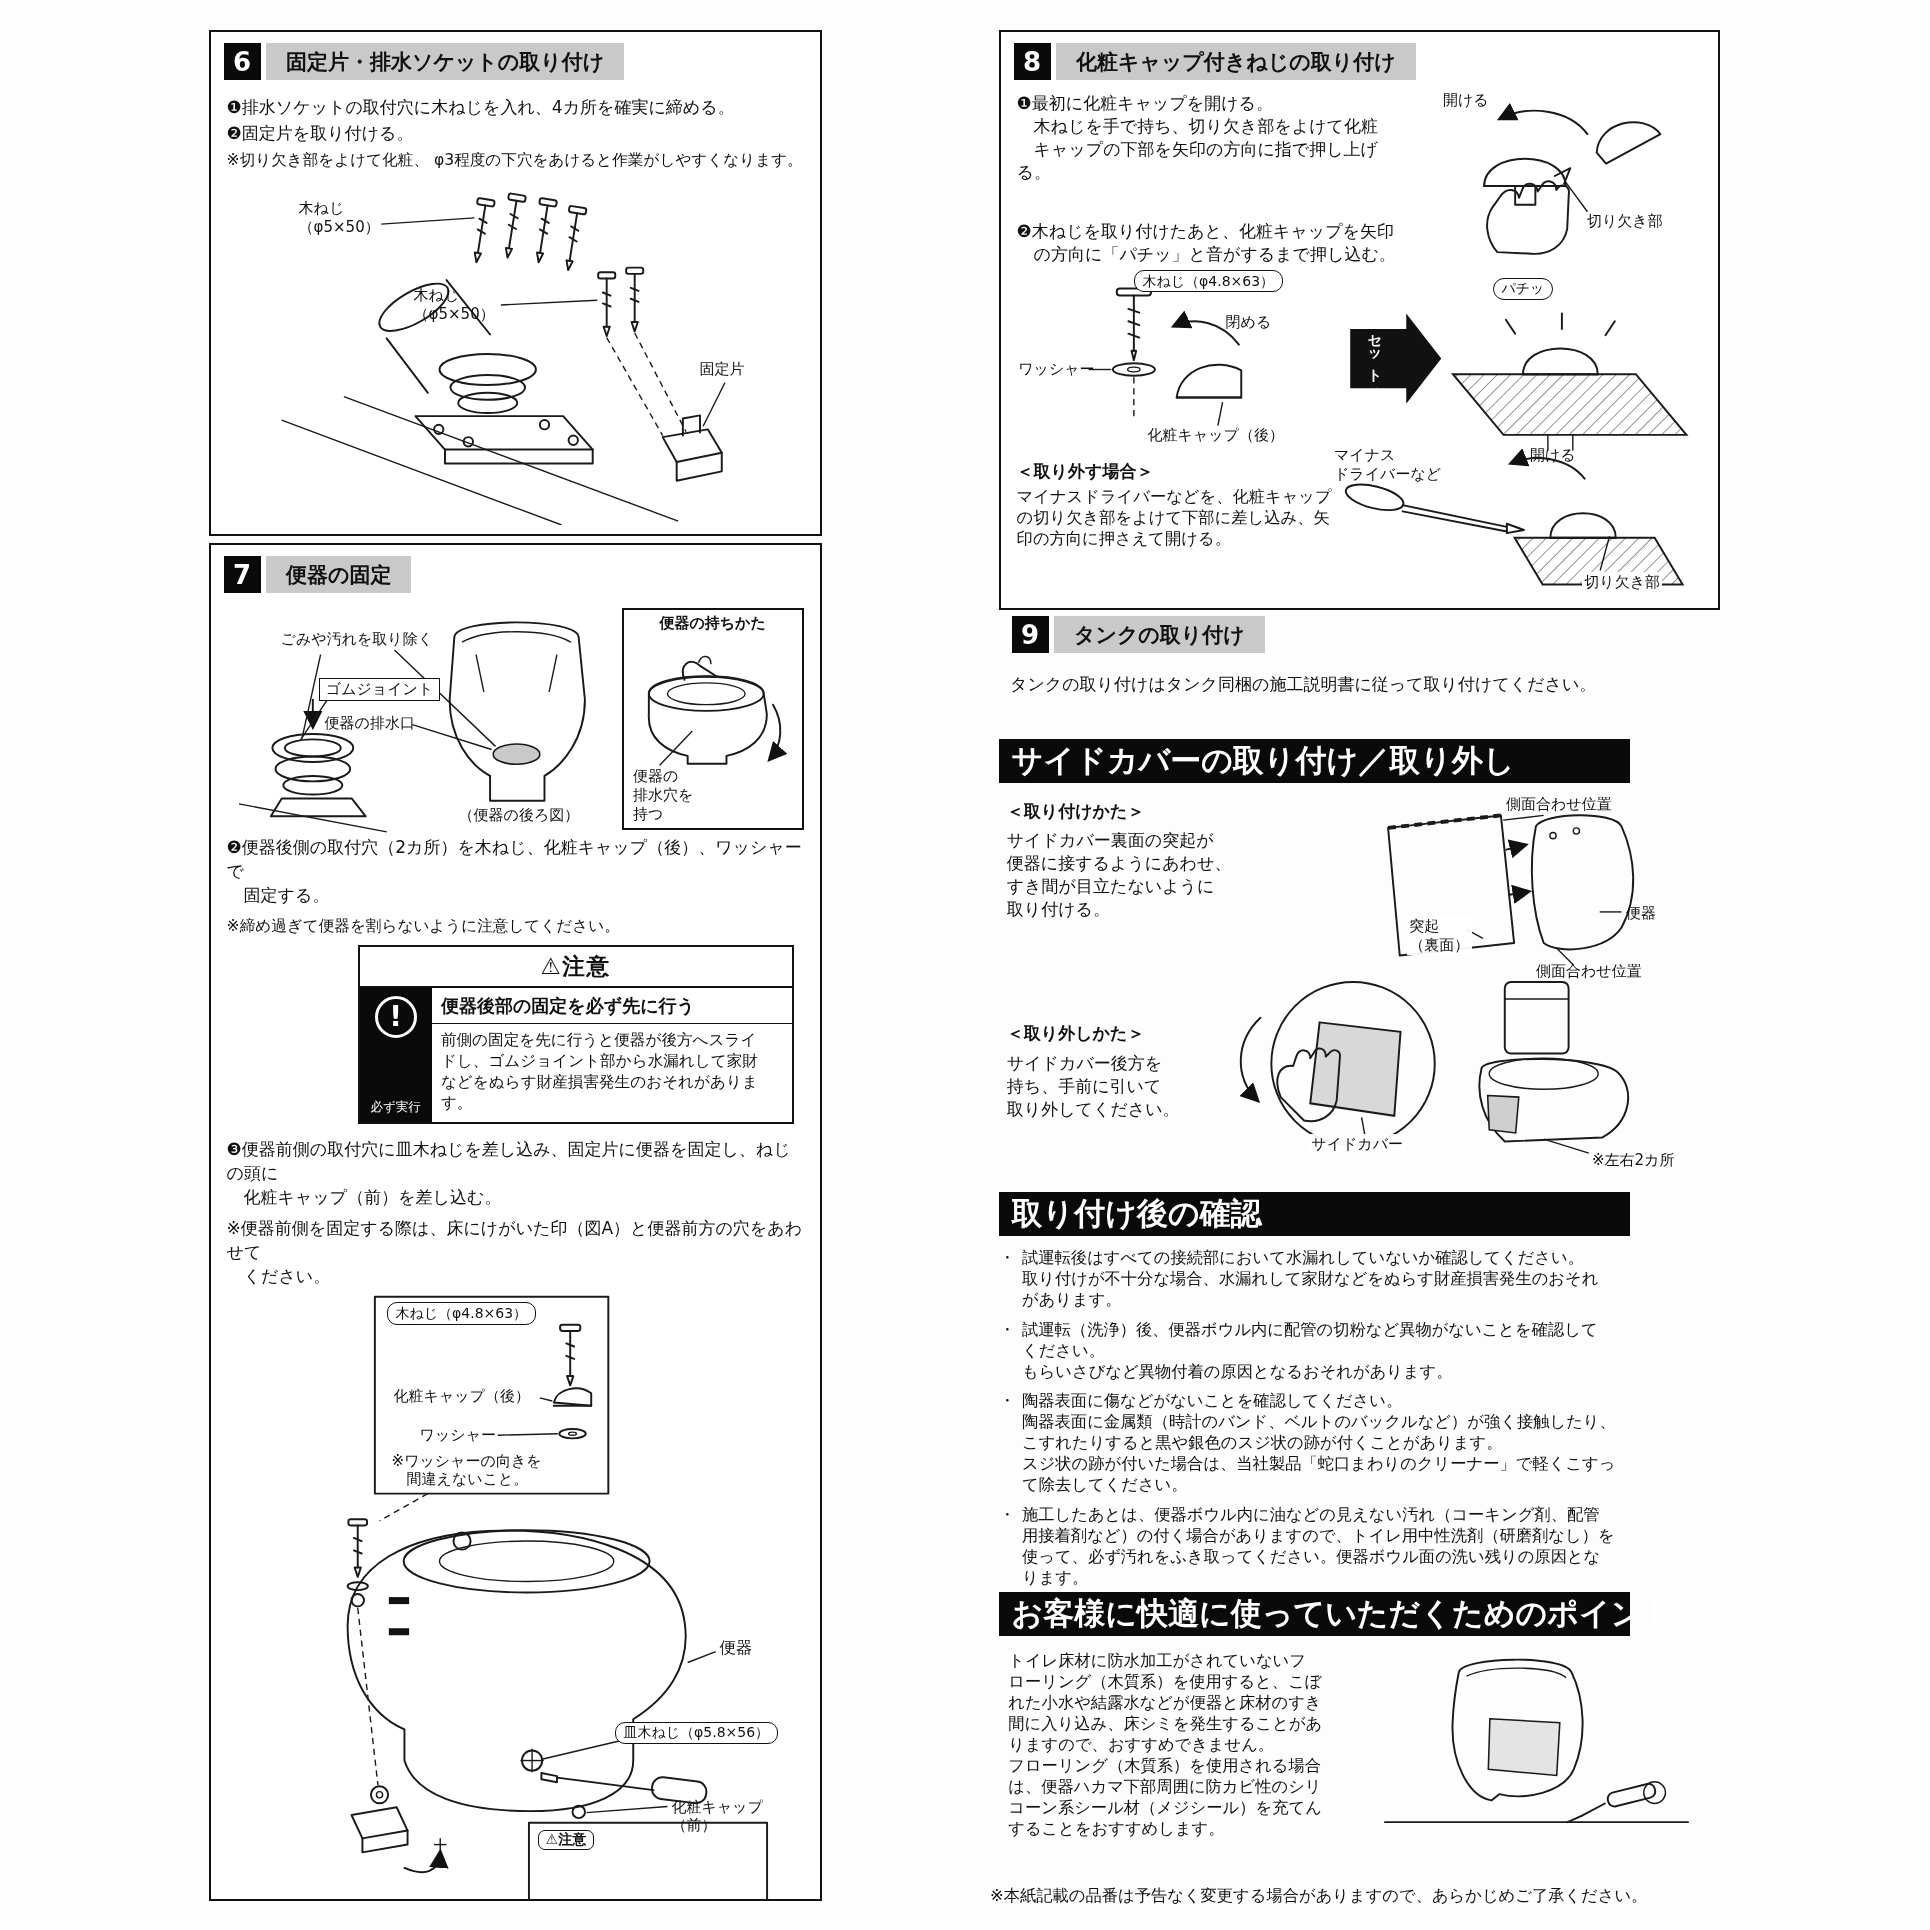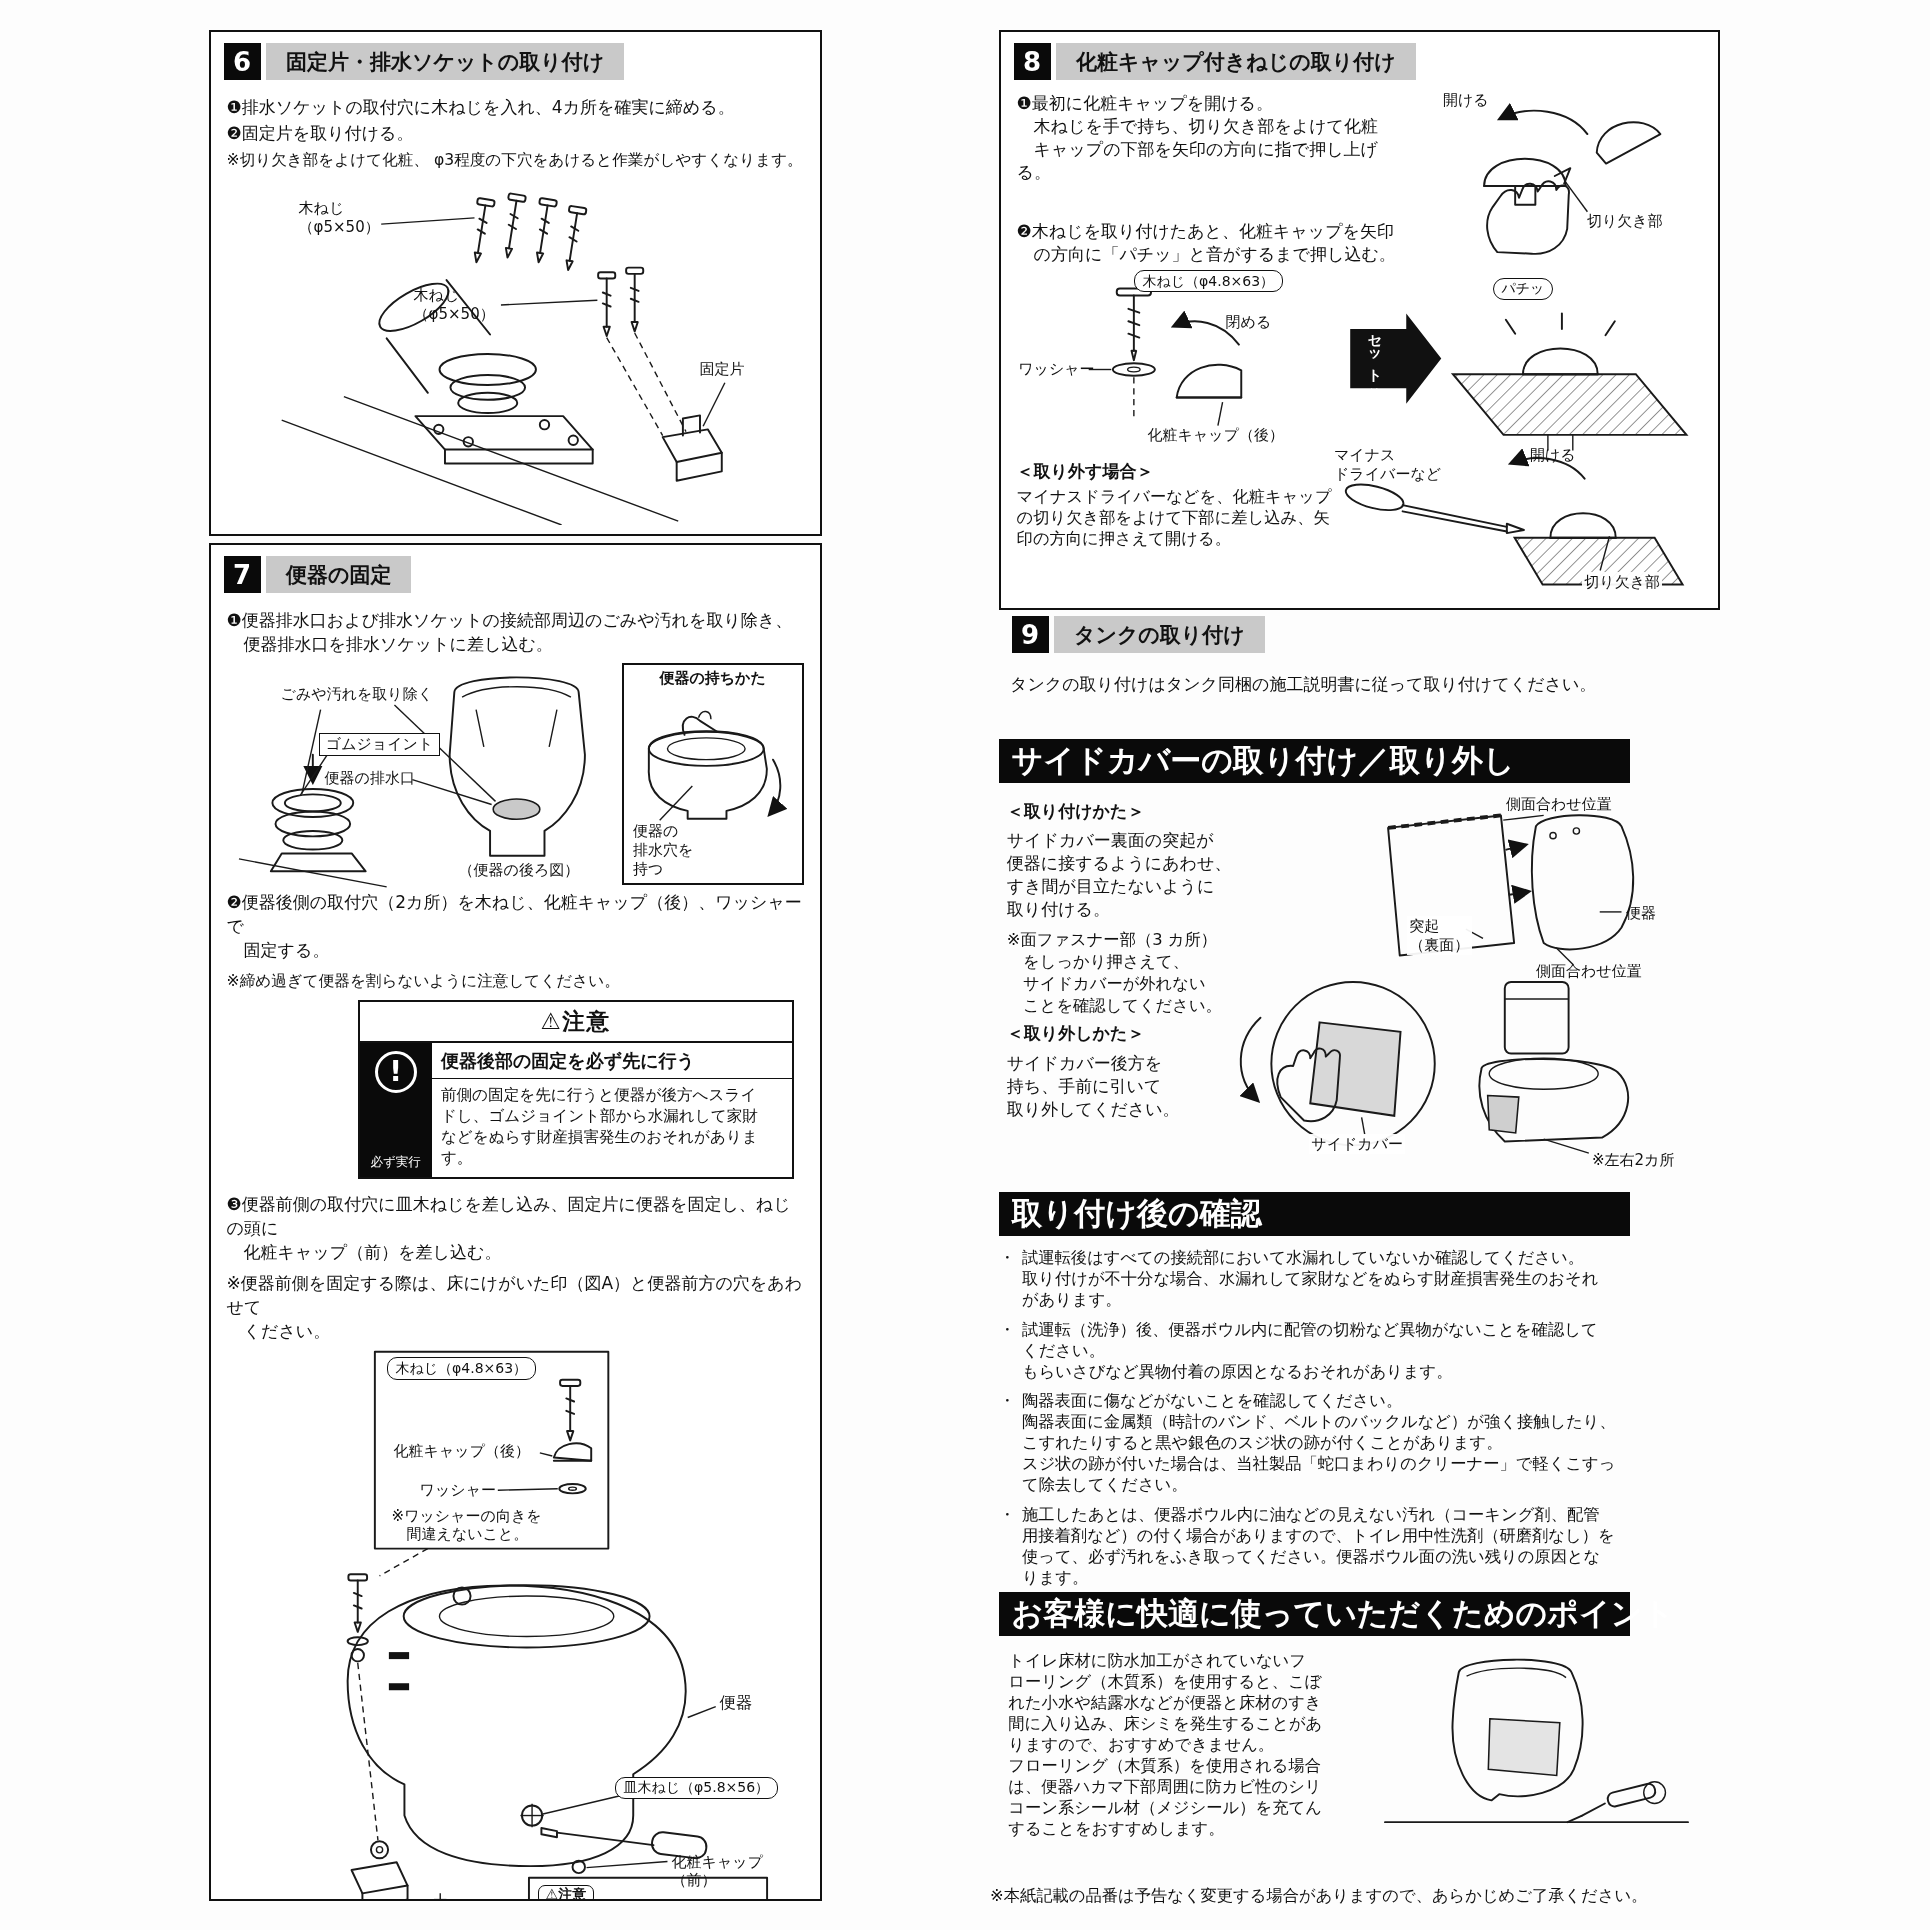--- a/index.html
+++ b/index.html
@@ -133,22 +133,20 @@
     </div>
   </div>
 </div>
 
 <div class="box" style="left:209px; top:543px; width:613px; height:1358px;">
   <div class="sec-head">
     <div class="sec-num">7</div>
     <div class="sec-title">便器の固定</div>
   </div>
   <div class="body">
-    <p class="txt">❶便器排水口および排水ソケットの接続部周辺のごみや汚れを取り除き、
-　便器排水口を排水ソケットに差し込む。</p>
 
     <div class="ill" style="height:227px">
       <svg width="579" height="227" viewBox="0 0 744 292">
         <defs>
           <marker id="ah7a" markerWidth="10" markerHeight="10" refX="8" refY="5" orient="auto">
             <path d="M0,0 L10,5 L0,10 Z" fill="#111"></path>
           </marker>
         </defs>
         <ellipse class="ln" cx="110" cy="180" rx="52" ry="18"></ellipse>
         <ellipse class="ln" cx="110" cy="180" rx="36" ry="11"></ellipse>
@@ -435,24 +433,20 @@
     <ellipse class="thin" cx="700" cy="358" rx="70" ry="20"></ellipse>
     <polygon points="628,386 668,388 664,434 630,430" fill="#cfcfcf" stroke="#1a1a1a" stroke-width="2"></polygon>
     <line class="thin" x1="470" y1="436" x2="466" y2="414"></line>
     <line class="thin" x1="758" y1="460" x2="700" y2="442"></line>
   </svg>
   <p class="angle-head" style="position:absolute; left:7.8px; top:4.7px">＜取り付けかた＞</p>
   <p class="txt" style="position:absolute; left:7.8px; top:34px; line-height:23px">サイドカバー裏面の突起が
 便器に接するようにあわせ、
 すき間が目立たないように
 取り付ける。</p>
-  <p class="txt" style="position:absolute; left:7.8px; top:134px; line-height:22px; font-size:16.3px">※面ファスナー部（3 カ所）
-　をしっかり押さえて、
-　サイドカバーが外れない
-　ことを確認してください。</p>
   <p class="angle-head" style="position:absolute; left:7.8px; top:227px">＜取り外しかた＞</p>
   <p class="txt" style="position:absolute; left:7.8px; top:257px; line-height:23px">サイドカバー後方を
 持ち、手前に引いて
 取り外してください。</p>
   <span class="lbl" style="left:507px; top:0px">側面合わせ位置</span>
   <span class="lbl" style="left:627px; top:109px">便器</span>
   <span class="lbl bgw" style="left:408px; top:121px">突起
 （裏面）</span>
   <span class="lbl" style="left:537px; top:167px">側面合わせ位置</span>
   <span class="lbl bgw" style="left:310px; top:339px">サイドカバー</span>

